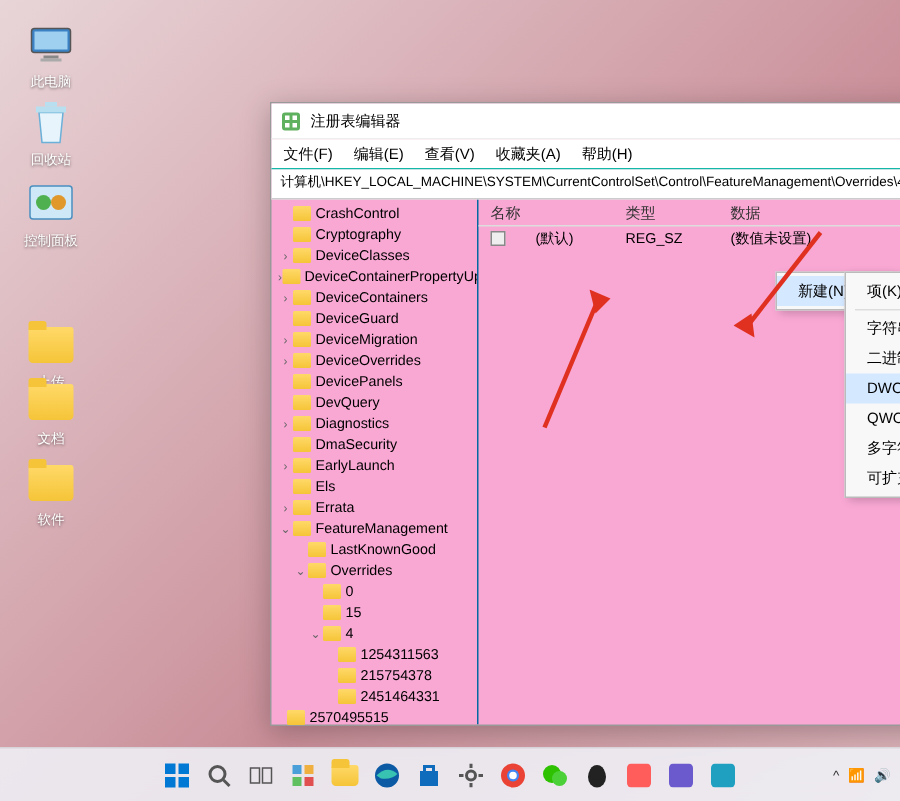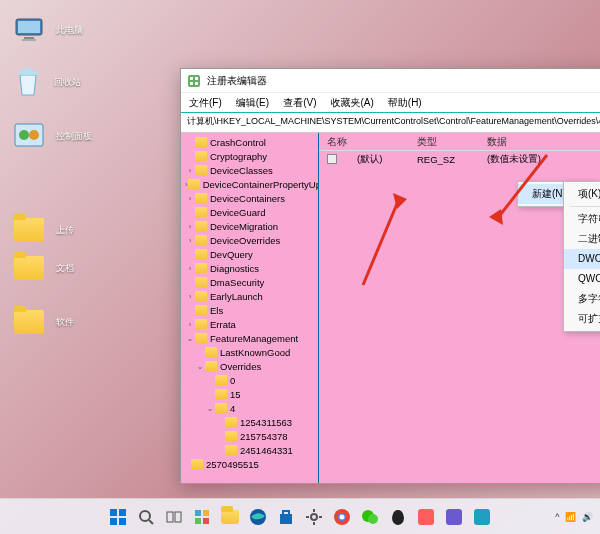--- a/index.html
+++ b/index.html
@@ -1,18 +1,18 @@
 <!DOCTYPE html>
 <html><head>
 <meta charset="utf-8">
 <style>
 * { margin: 0; padding: 0; box-sizing: border-box; font-family: "Microsoft YaHei", "Segoe UI", sans-serif; }
 body { width: 600px; height: 534px; background: linear-gradient(135deg, #e8d5d8 0%, #d4a5ad 40%, #c98e98 60%, #dbb4ba 100%); position: relative; overflow: hidden; }
 .desktop { position: absolute; inset: 0; }
-.desktop-icon { position: absolute; width: 40px; display: flex; flex-direction: row; align-items: center; gap: 12px; cursor: pointer; }
+.desktop-icon { position: absolute; width: 40px; display: flex; flex-direction: column; align-items: center; gap: 2px; cursor: pointer; }
 .desktop-icon .ic { width: 32px; height: 32px; display: flex; align-items: center; justify-content: center; }
 .desktop-icon .lbl { font-size: 9px; color: #fff; text-shadow: 0 1px 2px rgba(0,0,0,.6); text-align: center; white-space: nowrap; }
 .folder-ic { width: 30px; height: 24px; background: linear-gradient(#ffd968,#f5c438); border-radius: 2px 2px 3px 3px; position: relative; }
 .folder-ic::before { content: ""; position: absolute; top: -4px; left: 0; width: 12px; height: 6px; background: #f5c438; border-radius: 2px 2px 0 0; }
 .window { position: absolute; left: 180px; top: 68px; width: 488px; height: 416px; background: #f9a8d4; border: 1px solid #999; box-shadow: 0 4px 18px rgba(0,0,0,.25); display: flex; flex-direction: column; }
 .titlebar { height: 24px; display: flex; align-items: center; padding: 0 6px; font-size: 10px; background: #fff; border-bottom: 1px solid #eee; }
 .titlebar .ti { width: 14px; height: 14px; margin-right: 6px; }
 .menubar { height: 20px; display: flex; align-items: center; gap: 14px; padding: 0 8px; font-size: 10px; background: #fff; border-bottom: 1px solid #14b8a6; }
 .menubar span { cursor: pointer; }
 .address { height: 20px; padding: 2px 6px; font-size: 9px; background: #fff; border-bottom: 1px solid #ccc; white-space: nowrap; overflow: hidden; }
@@ -154,20 +154,25 @@
           <span>DeviceMigration</span>
         </div>
         <div class="tn" style="padding-left: 4px;">
           <span class="tw">›</span>
           <span class="fi"></span>
           <span>DeviceOverrides</span>
         </div>
         <div class="tn" style="padding-left: 4px;">
           <span class="tw"></span>
           <span class="fi"></span>
+          <span>DevicePanels</span>
+        </div>
+        <div class="tn" style="padding-left: 4px;">
+          <span class="tw"></span>
+          <span class="fi"></span>
           <span>DevQuery</span>
         </div>
         <div class="tn" style="padding-left: 4px;">
           <span class="tw">›</span>
           <span class="fi"></span>
           <span>Diagnostics</span>
         </div>
         <div class="tn" style="padding-left: 4px;">
           <span class="tw"></span>
           <span class="fi"></span>

